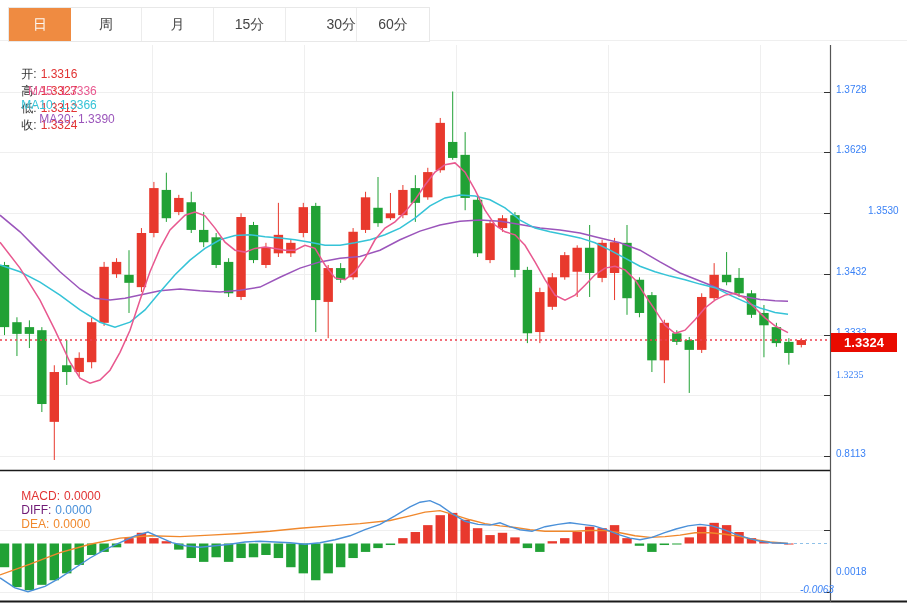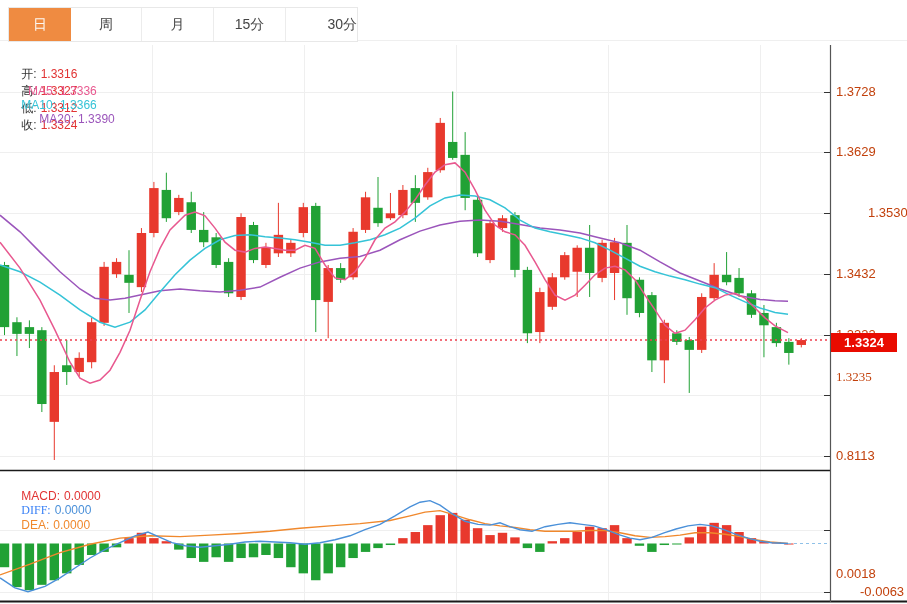--- a/index.html
+++ b/index.html
@@ -16,21 +16,21 @@
   .tabbar-underline{position:absolute;left:0;top:40px;width:907px;height:1px;background:#efefef;z-index:2;}
   
   .legend{font-size:12px;white-space:pre;z-index:3;}
   .legend span{margin-right:4px;}
   .lab{color:#333;}
   .val-red{color:#e13333;}
   .gap{display:inline-block;width:14px;}
   
   .price-tag{left:831px;top:333px;width:66px;height:19px;line-height:19px;text-align:center;
              color:#fff;font-size:13px;font-weight:bold;z-index:5;}
-  .ylabel{position:absolute;font-size:13px;color:#c2410c;z-index:2;white-space:nowrap;}
+  .ylabel{position:absolute;font-size:10px;color:#3b82f6;z-index:2;white-space:nowrap;}
 </style>
 </head>
 <body>
 
 <div class="app">
 
   <svg id="chart-svg" width="907" height="604">
       <g>
         <line x1="152.5" y1="45" x2="152.5" y2="602" stroke="#efefef" stroke-width="1"></line>
         <line x1="304.5" y1="45" x2="304.5" y2="602" stroke="#efefef" stroke-width="1"></line>
@@ -273,47 +273,48 @@
     </svg>
 
   <div class="tabbar-underline"></div>
 
   <div class="overlay tabbar" id="tabbar">
       <div class="tab active" style="width: 62px; background: rgb(239, 139, 65);">日</div>
       <div class="tab" style="width: 71px;">周</div>
       <div class="tab" style="width: 72px;">月</div>
       <div class="tab" style="width: 72px;">15分</div>
       <div class="tab" style="width: 71px; text-align: right;">30分</div>
+      <div class="tab" style="width: 72px;">60分</div>
     </div>
 
   <div class="overlay legend" style="left:8px;top:52px;">
     <span class="lab">开:</span><span class="val-red">1.3316</span><span class="gap"></span>
     <span class="lab">高:</span><span class="val-red">1.3327</span><span class="gap"></span>
     <span class="lab">低:</span><span class="val-red">1.3312</span><span class="gap"></span>
     <span class="lab">收:</span><span class="val-red">1.3324</span>
   </div>
 
   <div class="overlay legend" style="left:8px;top:70px;text-align:right;">
     <span id="ma5l" style="color: rgb(232, 88, 143);">MA5:</span><span id="ma5v" style="color: rgb(232, 88, 143);">1.3336</span><span class="gap"></span>
     <span id="ma10l" style="color: rgb(53, 195, 215);">MA10:</span><span id="ma10v" style="color: rgb(53, 195, 215);">1.3366</span><span class="gap"></span>
     <span id="ma20l" style="color: rgb(155, 85, 187);">MA20:</span><span id="ma20v" style="color: rgb(155, 85, 187);">1.3390</span>
   </div>
 
   <div class="overlay legend" style="left:8px;top:475px;">
     <span id="macdl" style="color: rgb(225, 51, 51);">MACD:</span><span id="macdv" style="color: rgb(225, 51, 51);">0.0000</span><span class="gap"></span>
-    <span id="diffl" style="color: #3b82f6; font-family: Liberation Serif, serif;">DIFF:</span><span id="diffv" style="color: rgb(74, 144, 217);">0.0000</span><span class="gap"></span>
+    <span id="diffl" style="color: #701a75;">DIFF:</span><span id="diffv" style="color: rgb(74, 144, 217);">0.0000</span><span class="gap"></span>
     <span id="deal" style="color: rgb(240, 136, 44);">DEA:</span><span id="deav" style="color: rgb(240, 136, 44);">0.0000</span>
   </div>
 
   <div class="overlay price-tag" id="price-tag" style="background: rgb(233, 11, 0);">1.3324</div>
 
   <div id="axis-layer">
       <div class="ylabel" style="left: 836px; top: 84px;">1.3728</div>
       <div class="ylabel" style="left: 836px; top: 144px;">1.3629</div>
       <div class="ylabel" style="left: 868px; top: 205px;">1.3530</div>
       <div class="ylabel" style="left: 836px; top: 266px;">1.3432</div>
       <div class="ylabel" style="left: 836px; top: 327px;">1.3333</div>
       <div class="ylabel" style="left: 836px; top: 369px; font-family: Liberation Serif, serif;">1.3235</div>
       <div class="ylabel" style="left: 836px; top: 448px;">0.8113</div>
       <div class="ylabel" style="left: 836px; top: 522px; margin-top: 44px;">0.0018</div>
-      <div class="ylabel" style="left: 860px; top: 584px;">-0.0063</div>
+      <div class="ylabel" style="left: 800px; top: 584px; font-style: italic;">-0.0063</div>
     </div>
 </div>
 
 </body></html>

